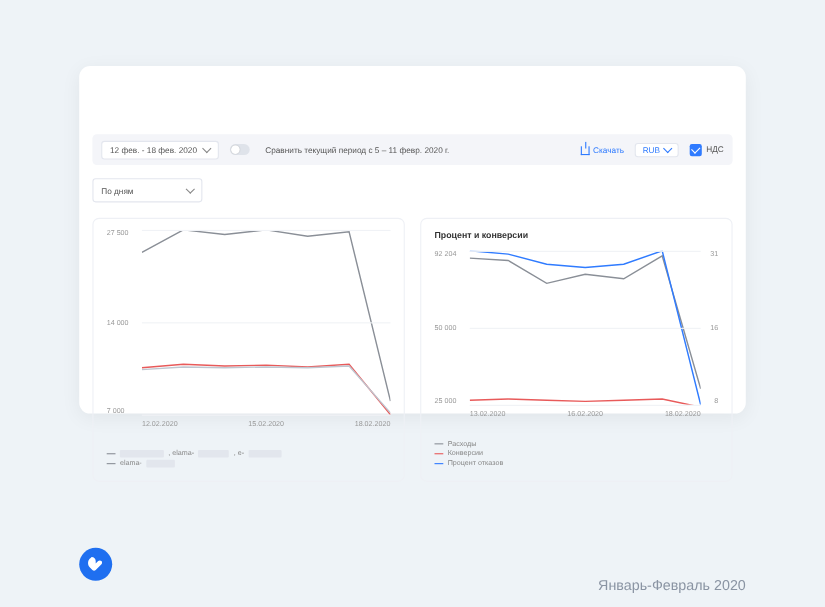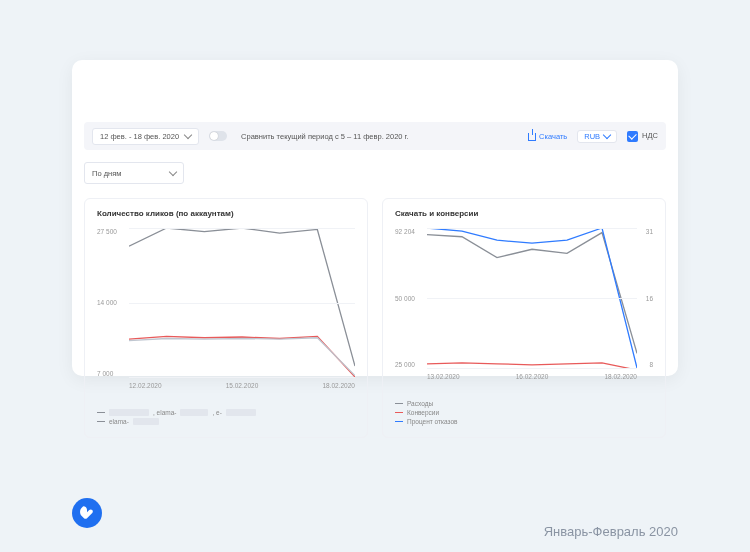--- a/index.html
+++ b/index.html
@@ -133,21 +133,20 @@
   </div>
 
   <div class="group-select">
     <span>По дням</span>
     <span class="chev"></span>
   </div>
 
   <div class="charts-row">
 
     <div class="chart chart1">
-      <div class="chart-title">Количество кликов (по аккаунтам)</div>
       <div class="plot">
         <div class="ylabels">
           <span>27&nbsp;500</span>
           <span>14&nbsp;000</span>
           <span>7&nbsp;000</span>
         </div>
         <div class="plot-area">
           <div class="grid-line" style="top:0"></div>
           <div class="grid-line" style="top:50%"></div>
           <div class="grid-line" style="top:100%"></div>
@@ -174,21 +173,21 @@
           </div>
         <div class="row">
             <span class="dash gr"></span>
             <span>elama-</span>
             <span class="redact" style="width:26px"></span>
           </div>
       </div>
     </div>
 
     <div class="chart chart2">
-      <div class="chart-title">Скачать и конверсии</div>
+      <div class="chart-title">Процент и конверсии</div>
       <div class="plot">
         <div class="ylabels">
           <span>92&nbsp;204</span>
           <span>50&nbsp;000</span>
           <span>25&nbsp;000</span>
         </div>
         <div class="ylabels-r">
           <span>31</span>
           <span>16</span>
           <span>8</span>

